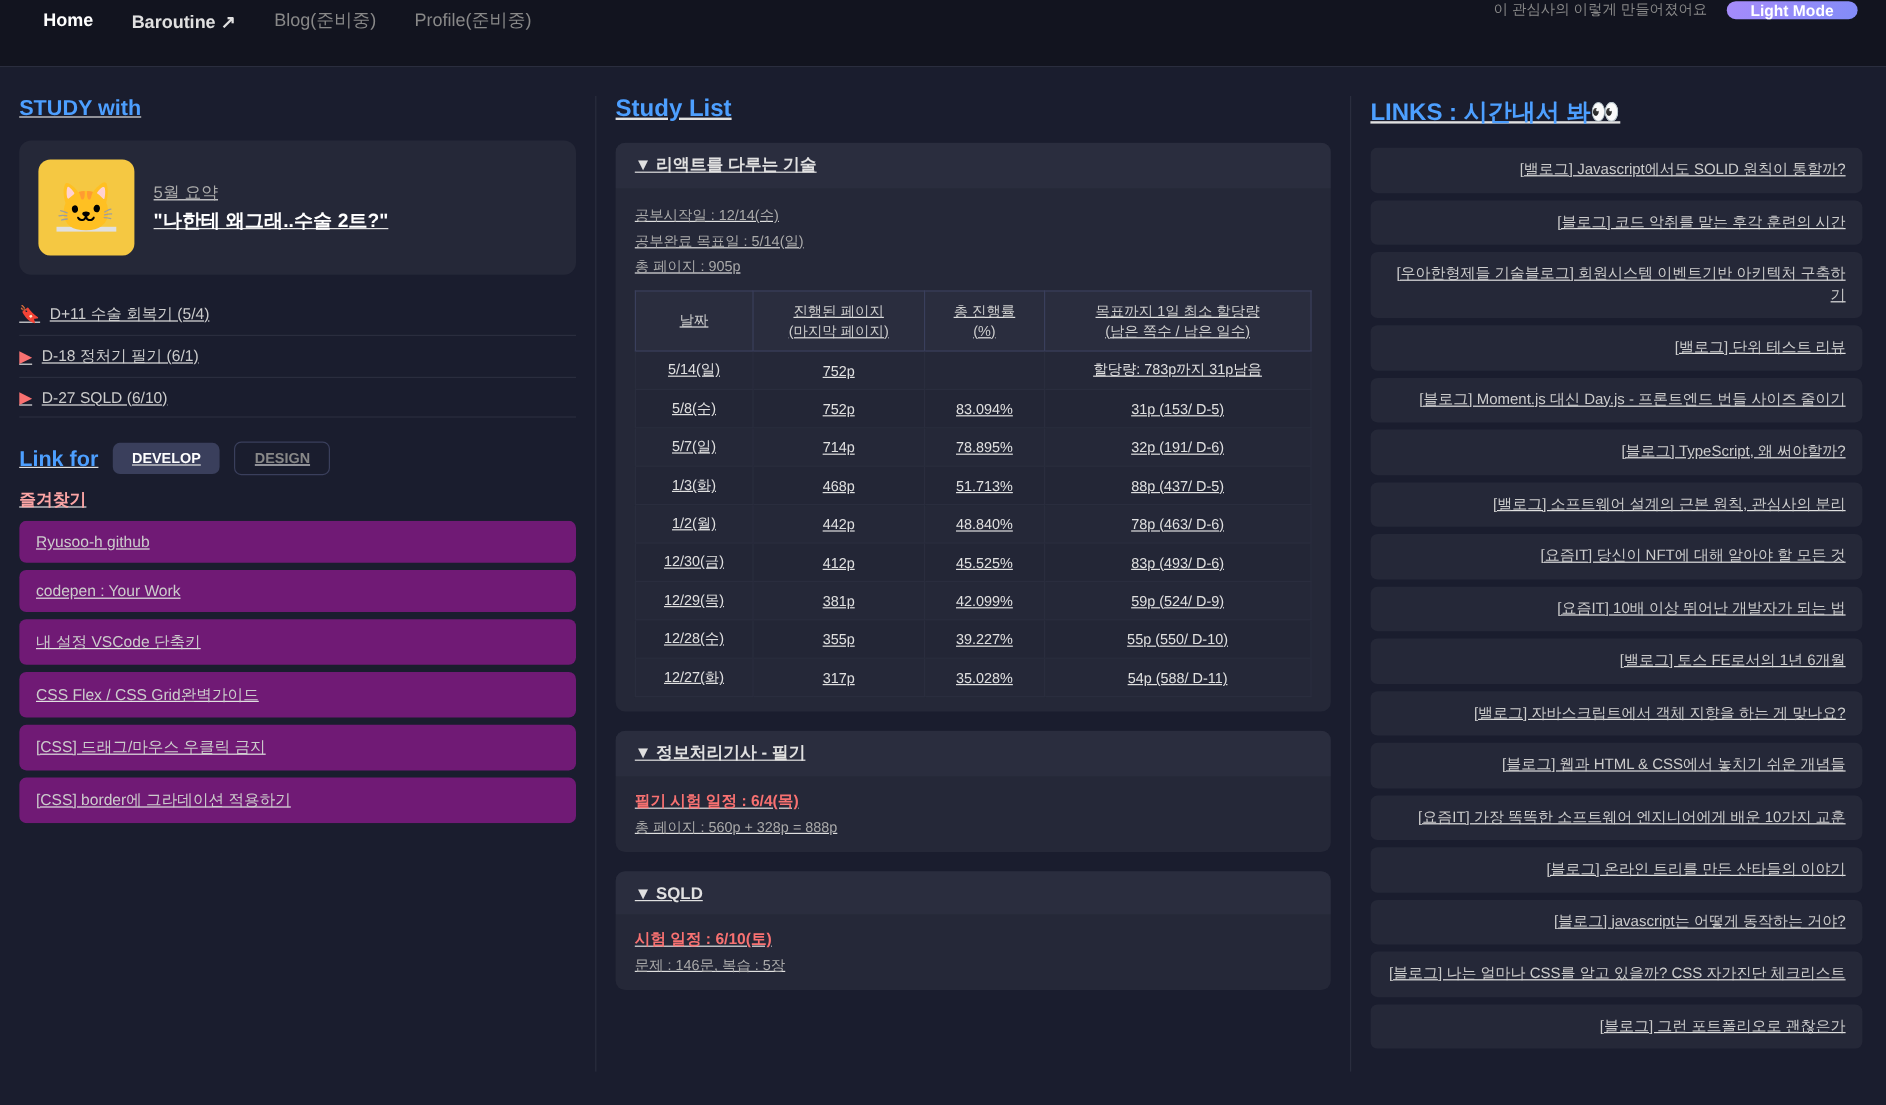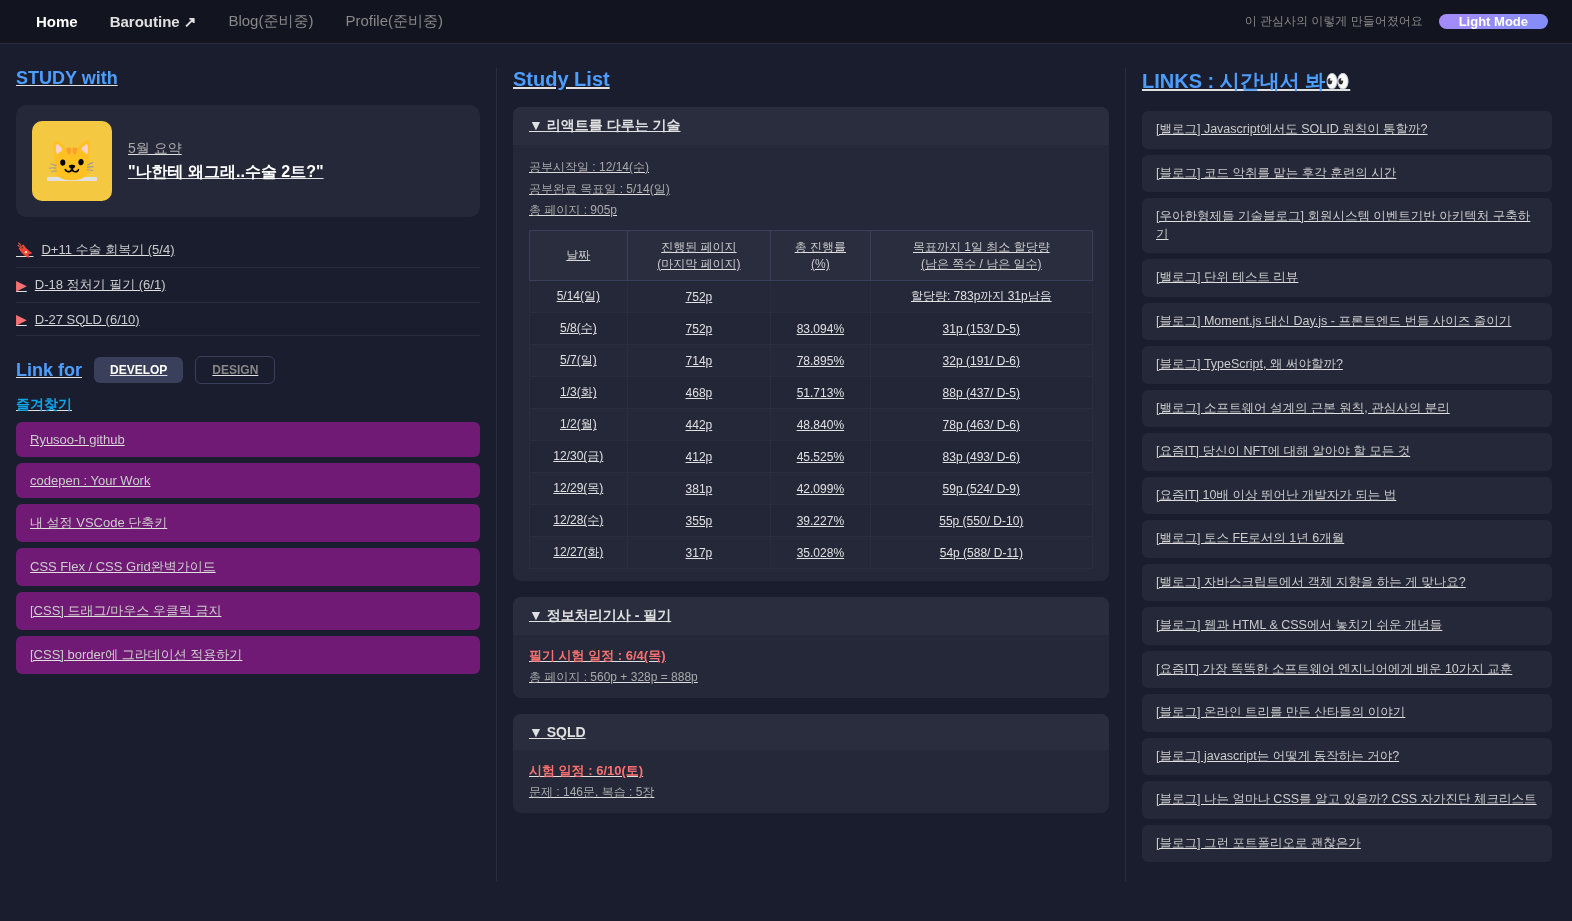--- a/index.html
+++ b/index.html
@@ -10,23 +10,23 @@
       font-size: 13px;
       min-height: 921px;
       width: 1572px;
       overflow-x: hidden;
     }
 
     
     nav {
       background-color: #12141f;
       display: flex;
-      align-items: center;
+      align-items: flex-start;
       padding: 0 24px;
-      height: 44px;
+      height: 56px;
       border-bottom: 1px solid #2a2d3e;
     }
     .nav-left { display: flex; align-items: center; gap: 8px; }
     .nav-link {
       color: #e0e0e0;
       text-decoration: none;
       font-size: 15px;
       font-weight: 600;
       padding: 8px 12px;
       border-radius: 4px;
@@ -137,21 +137,21 @@
       background: #3a3f5c;
       color: #fff;
     }
     .tab-btn.inactive {
       background: transparent;
       color: #888;
       border: 1px solid #3a3f5c;
     }
 
     .favorites-title {
-      color: #0ea5e9;
+      color: #fca5a5;
       font-size: 14px;
       font-weight: 600;
       margin-bottom: 8px;
     }
     .fav-list { display: flex; flex-direction: column; gap: 6px; }
     .fav-item {
       background: #701a75;
       border-radius: 6px;
       padding: 10px 14px;
       color: #ccc;
@@ -217,21 +217,21 @@
     .info-note { color: #aaa; font-size: 12px; margin-top: 4px; }
 
     
     .right-col { padding-left: 16px; }
     .links-title {
       color: #4d9fff;
       font-size: 20px;
       font-weight: 700;
       margin-bottom: 16px;
     }
-    .link-list { display: flex; flex-direction: column; gap: 6px; }
+    .link-list { display: flex; flex-direction: column; gap: 6px; text-align: right; }
     .link-item {
       background: #252838;
       border-radius: 6px;
       padding: 10px 14px;
       color: #ccc;
       font-size: 12.5px;
       cursor: pointer;
       line-height: 1.4;
     }
 

